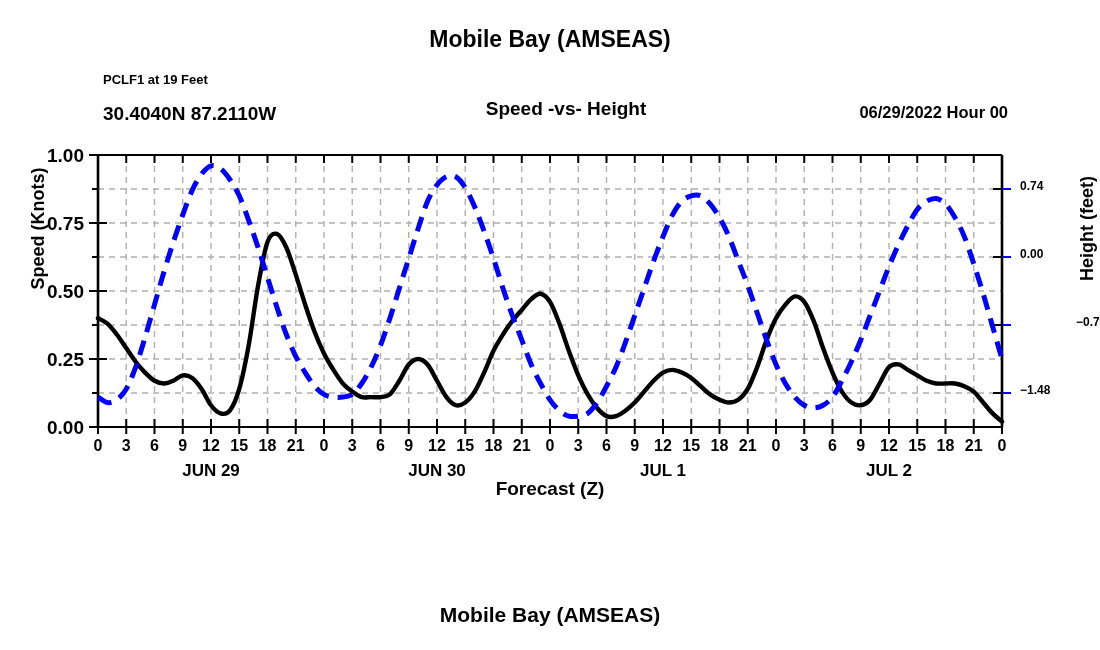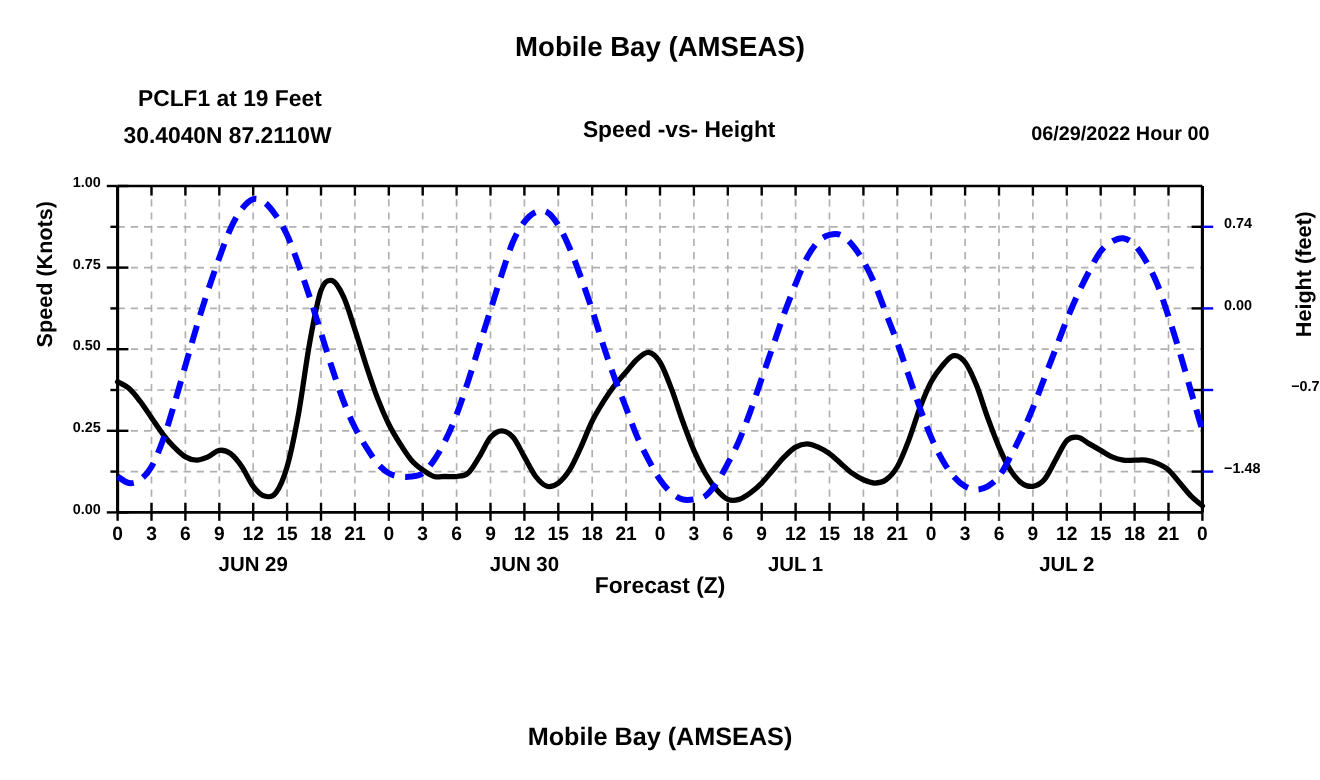--- a/index.html
+++ b/index.html
@@ -34,24 +34,23 @@
     position: absolute;
     left: 0; top: 603px;
     width: 1100px;
     text-align: center;
     font-size: 21px;
     font-weight: bold;
   }
   .station-line1 {
     position: absolute;
     left: 103px; top: 72px;
-    font-size: 19px;
-    font-weight: bold;
-    white-space: nowrap;
-    margin-left: 12px;
+    font-size: 13px;
+    font-weight: bold;
+    white-space: nowrap;
   }
   .station-line2 {
     position: absolute;
     left: 103px; top: 103px;
     font-size: 19px;
     font-weight: bold;
     white-space: nowrap;
   }
   .subtitle {
     position: absolute;
@@ -98,21 +97,21 @@
     left: 0; top: 478px;
     width: 1100px;
     text-align: center;
     font-size: 19px;
     font-weight: bold;
   }
   .ytick-left {
     position: absolute;
     width: 70px;
     text-align: right;
-    font-size: 12px;
+    font-size: 19px;
     font-weight: bold;
     white-space: nowrap;
   }
   .ytick-right {
     position: absolute;
     width: 70px;
     text-align: left;
     font-size: 12px;
     font-weight: bold;
     white-space: nowrap;

